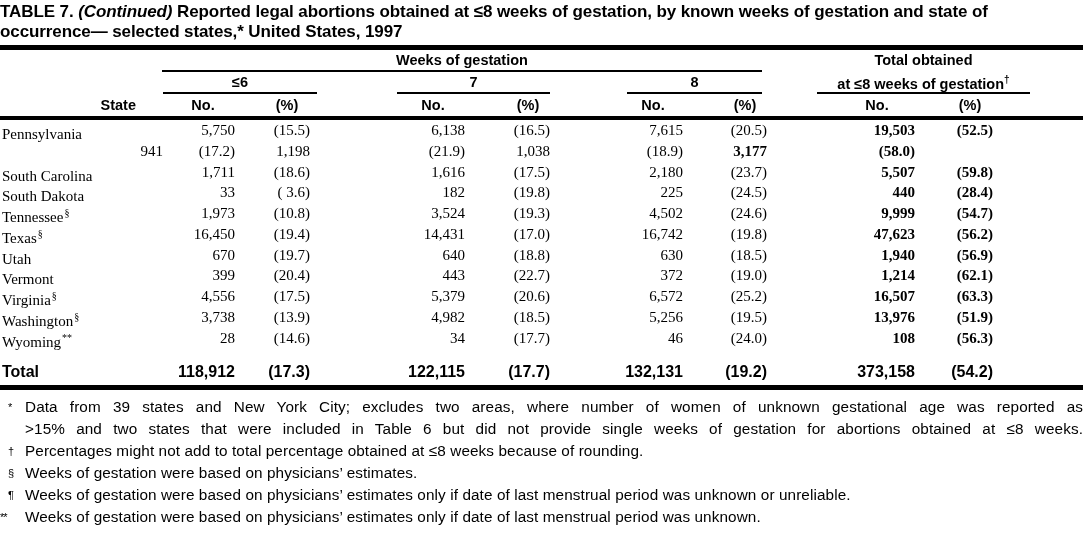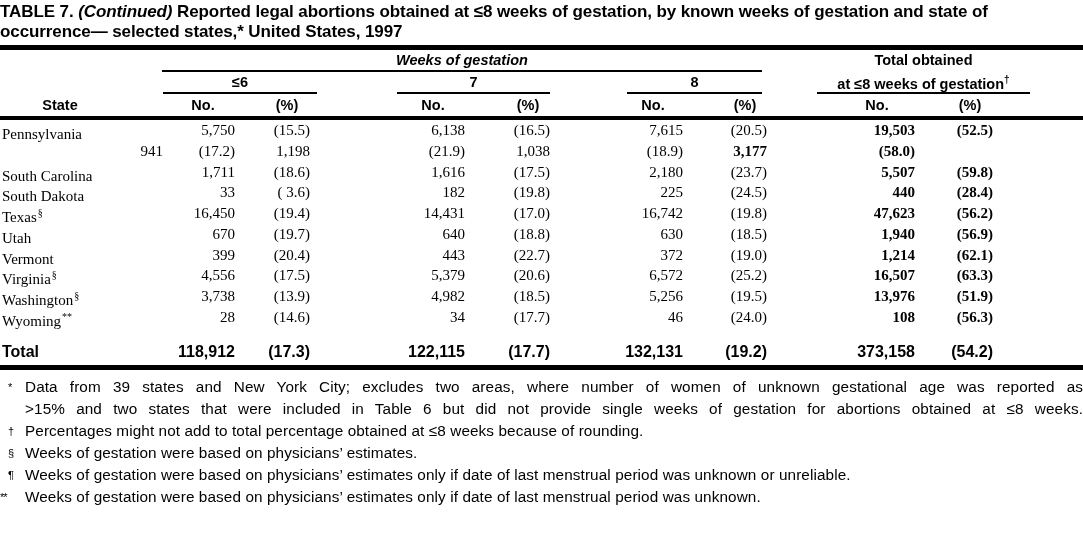--- a/index.html
+++ b/index.html
@@ -16,32 +16,32 @@
   .it{font-style:italic;}
   
   .rule{background:#000;width:1083px;}
   .r1{height:5px;margin-top:4px;}
   .r2{height:4px;}
   .r3{height:5px;margin-top:3px;}
   
   .thead{position:relative;height:66px;font-weight:bold;font-size:14.5px;}
   .th{position:absolute;text-align:center;white-space:nowrap;}
   .u{position:absolute;height:2px;background:#000;}
-  .th-wog{left:162px;width:600px;top:2px;font-style:italic;}
+  .th-wog{left:162px;width:600px;top:2px;}
   .th-tot1{left:817px;width:213px;top:2px;}
   .u-wog{left:162px;width:600px;top:20px;}
   .th-le6{left:163px;width:154px;top:24px;}
   .th-7{left:397px;width:153px;top:24px;}
   .th-8{left:627px;width:135px;top:24px;}
   .th-tot2{left:800px;width:247px;top:24px;}
   .u-le6{left:163px;width:154px;top:42px;}
   .u-7{left:397px;width:153px;top:42px;}
   .u-8{left:627px;width:135px;top:42px;}
   .u-tot{left:817px;width:213px;top:42px;}
-  .th-state{left:0;width:120px;top:47px;text-align:center;}
+  .th-state{left:16px;width:120px;top:47px;text-align:right;}
   .th-no6{left:173px;width:60px;top:47px;}
   .th-p6{left:257px;width:60px;top:47px;}
   .th-no7{left:403px;width:60px;top:47px;}
   .th-p7{left:498px;width:60px;top:47px;}
   .th-no8{left:623px;width:60px;top:47px;}
   .th-p8{left:715px;width:60px;top:47px;}
   .th-not{left:847px;width:60px;top:47px;}
   .th-pt{left:940px;width:60px;top:47px;}
   sup.hsup{font-size:10px;vertical-align:super;}
   
@@ -142,20 +142,31 @@
     <div class="c num">33</div>
     <div class="c num">( 3.6)</div>
     <div class="c num">182</div>
     <div class="c num">(19.8)</div>
     <div class="c num">225</div>
     <div class="c num">(24.5)</div>
     <div class="c num tot">440</div>
     <div class="c num tot">(28.4)</div>
   </div>
 
+  <div class="row">
+    <div class="c state"><span>Tennessee</span><sup class="ssup">§</sup></div>
+    <div class="c num">1,973</div>
+    <div class="c num">(10.8)</div>
+    <div class="c num">3,524</div>
+    <div class="c num">(19.3)</div>
+    <div class="c num">4,502</div>
+    <div class="c num">(24.6)</div>
+    <div class="c num tot">9,999</div>
+    <div class="c num tot">(54.7)</div>
+  </div>
 
   <div class="row">
     <div class="c state"><span>Texas</span><sup class="ssup">§</sup></div>
     <div class="c num">16,450</div>
     <div class="c num">(19.4)</div>
     <div class="c num">14,431</div>
     <div class="c num">(17.0)</div>
     <div class="c num">16,742</div>
     <div class="c num">(19.8)</div>
     <div class="c num tot">47,623</div>

